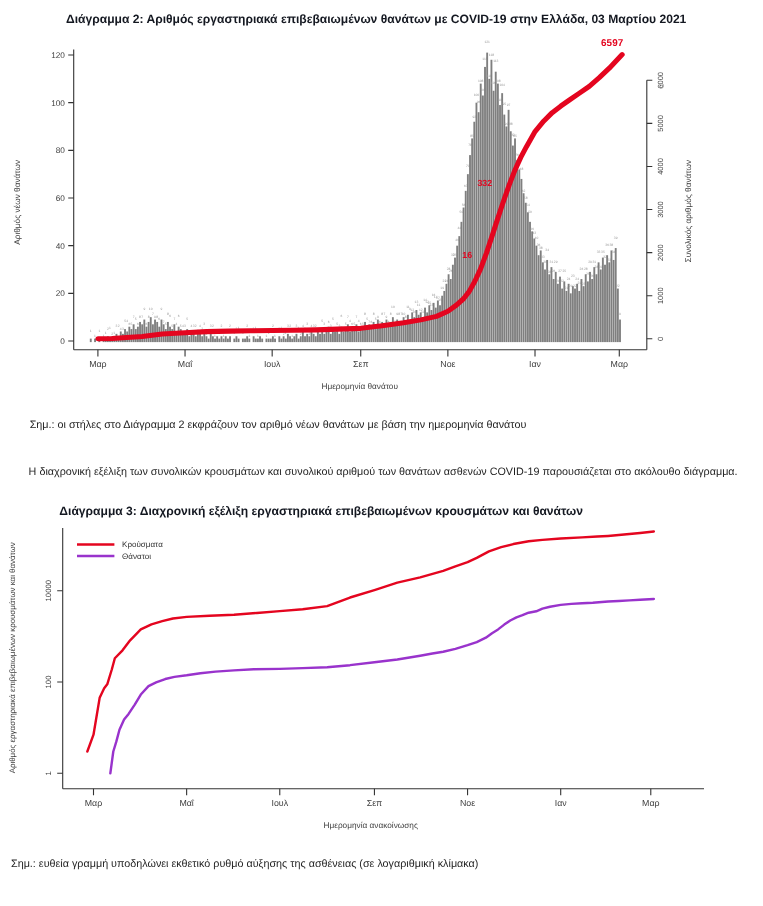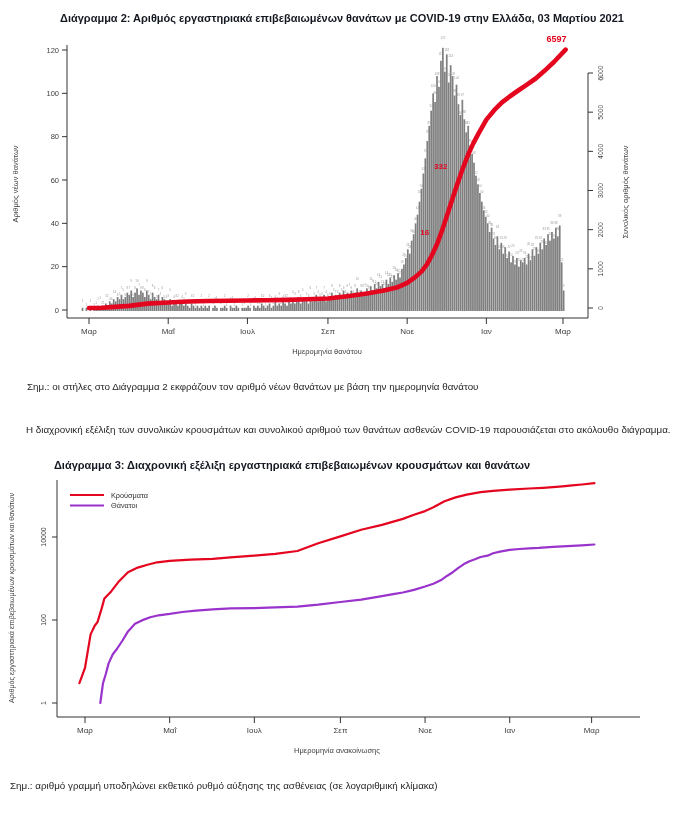--- a/index.html
+++ b/index.html
@@ -594,13 +594,13 @@
     <text x="14" y="124" font-size="7.2" fill="#3d3d3d" text-anchor="middle" transform="rotate(-90 14 124)">Αριθμός εργαστηριακά επιβεβαιωμένων κρουσμάτων και θανάτων</text>
     <text x="337" y="279" font-size="7.5" fill="#3d3d3d" text-anchor="middle">Ημερομηνία ανακοίνωσης</text>
     <line x1="70" y1="21" x2="104" y2="21" stroke="#e4051f" stroke-width="2.2"></line>
     <text x="111" y="23.6" font-size="7.3" fill="#2e2e2e" text-anchor="start">Κρούσματα</text>
     <line x1="70" y1="31.5" x2="104" y2="31.5" stroke="#9933cc" stroke-width="2.2"></line>
     <text x="111" y="34.1" font-size="7.3" fill="#2e2e2e" text-anchor="start">Θάνατοι</text>
     <polyline points="79.4,209.2 85.0,193.9 90.6,160.4 94.7,151.7 97.5,148.1 101.7,134.4 104.4,124.4 111.4,117.2 118.3,108.1 128.0,98.2 137.7,93.6 147.5,90.7 157.2,88.3 169.7,86.8 190.5,85.7 212.7,84.8 233.5,83.2 254.3,81.6 275.2,79.9 297.4,77.0 318.2,69.2 340.4,62.4 361.2,55.7 382.0,50.9 402.9,44.9 414.0,40.8 425.1,37.1 433.4,33.2 444.5,27.3 455.6,23.4 466.7,20.6 480.6,18.1 493.1,16.8 509.7,15.6 529.2,14.5 543.0,13.8 552.8,13.2 562.5,12.4 572.2,11.4 581.9,10.5 594.4,9.2" fill="none" stroke="#e4051f" stroke-width="2.2" stroke-linejoin="round" stroke-linecap="round"></polyline>
     <polyline points="100.3,229.0 103.0,209.2 105.8,200.0 108.6,189.4 112.8,180.2 116.9,175.0 122.5,166.5 128.0,157.4 135.0,149.8 141.9,146.4 150.2,143.3 158.6,141.3 169.7,139.9 182.2,138.0 196.0,136.6 212.7,135.4 230.7,134.4 254.3,134.1 275.2,133.4 297.4,132.6 318.2,130.7 340.4,128.0 361.2,125.6 382.0,122.1 393.1,120.1 402.9,118.5 414.0,115.9 425.1,112.5 433.4,109.7 441.7,105.7 447.3,101.7 452.8,98.2 458.4,93.8 463.9,90.1 469.5,87.2 475.0,85.3 480.6,83.0 487.5,81.7 493.1,79.3 500.0,77.6 509.7,75.9 519.4,75.0 529.2,74.4 538.9,73.9 552.8,72.8 562.5,72.4 572.2,71.8 581.9,71.3 594.4,70.5" fill="none" stroke="#9933cc" stroke-width="2.2" stroke-linejoin="round" stroke-linecap="round"></polyline>
   </svg>
 
-<p class="abs" id="note2">Σημ.: αριθμό γραμμή υποδηλώνει εκθετικό ρυθμό αύξησης της ασθένειας (σε λογαριθμική κλίμακα)</p>
+<p class="abs" id="note2">Σημ.: ευθεία γραμμή υποδηλώνει εκθετικό ρυθμό αύξησης της ασθένειας (σε λογαριθμική κλίμακα)</p>
 
 </body></html>

